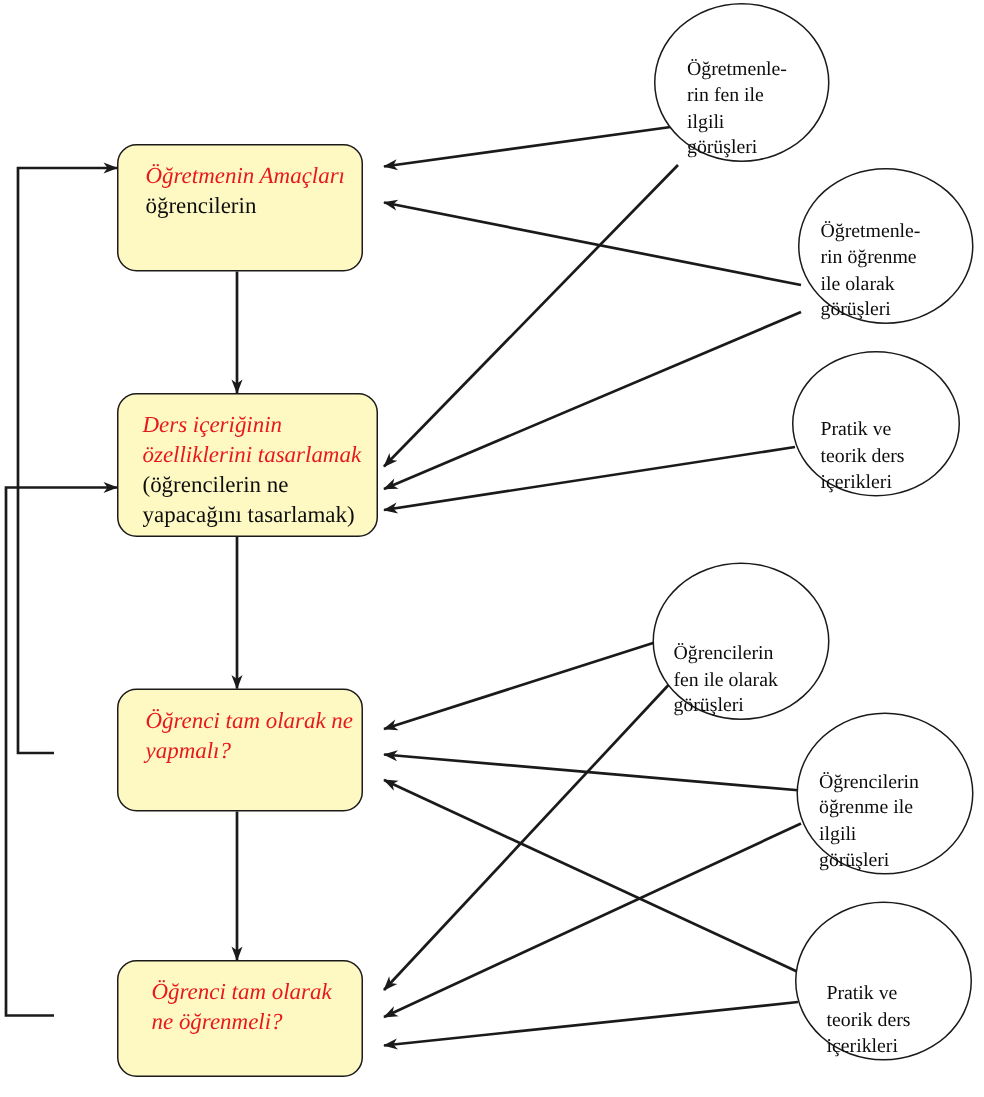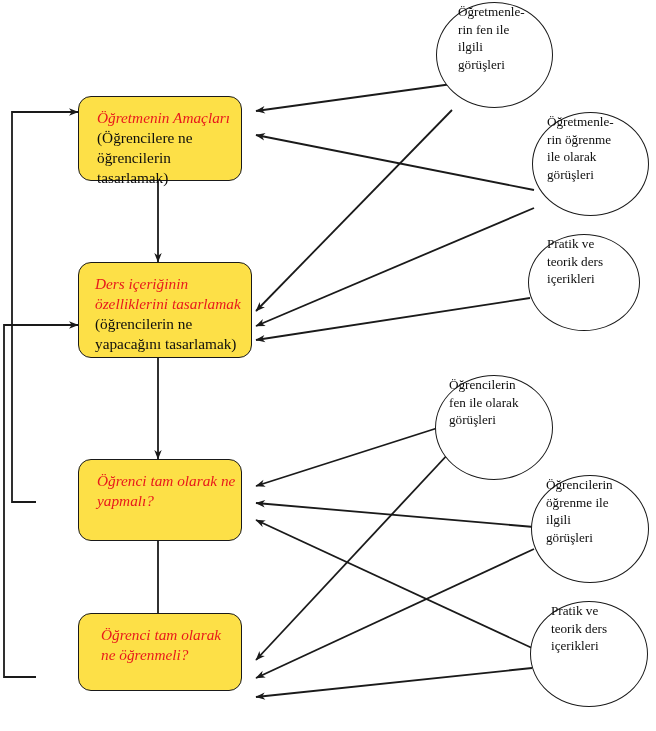--- a/index.html
+++ b/index.html
@@ -20,33 +20,33 @@
     top: 0;
     left: 0;
     width: 656px;
     height: 731px;
   }
   .node-box {
     position: absolute;
     box-sizing: border-box;
     border: 1.6px solid #1a1a1a;
     border-radius: 13px;
-    background: #fde047;
+    background: #fef9c3;
     padding: 11px 13px 8px 18px;
     z-index: 3;
   }
   .node-circle {
     position: absolute;
     box-sizing: border-box;
     border: 1.4px solid #1a1a1a;
     border-radius: 50%;
     background: #ffffff;
     z-index: 3;
     display: flex;
-    align-items: flex-start;
+    align-items: flex-end;
   }
   .circle-text {
     padding-left: 21px;
     padding-right: 8px;
     font-size: 13.2px;
     line-height: 1.33;
     color: #0d0d0d;
   }
   .line-red {
     color: #e8191c;
@@ -97,38 +97,36 @@
       <path d="M534,527 L256,503"></path>
       <path d="M534,549 L256,678"></path>
 
       <path d="M532,648 L256,520"></path>
       <path d="M532,668 L256,697"></path>
     </g>
   </svg>
 
   <div class="node-box" style="left:78px; top:96px; width:164px; height:85px;">
     <div class="line-red">Öğretmenin Amaçları</div>
-    <div class="line-black">(Öğrencilere ne</div>
     <div class="line-black">öğrencilerin</div>
-    <div class="line-black">tasarlamak)</div>
   </div>
 
   <div class="node-box" style="left:78px; top:459px; width:164px; height:82px;">
     <div class="line-red">Öğrenci tam olarak ne</div>
     <div class="line-red">yapmalı?</div>
   </div>
 
   <div class="node-box" style="left:78px; top:262px; width:174px; height:96px; padding-left:16px;">
     <div class="line-red">Ders içeriğinin</div>
     <div class="line-red">özelliklerini tasarlamak</div>
     <div class="line-black">(öğrencilerin ne</div>
     <div class="line-black">yapacağını tasarlamak)</div>
   </div>
 
-  <div class="node-box" style="left:78px; top:613px; width:164px; height:78px; padding-left:22px;">
+  <div class="node-box" style="left:78px; top:640px; width:164px; height:78px; padding-left:22px;">
     <div class="line-red">Öğrenci tam olarak</div>
     <div class="line-red">ne öğrenmeli?</div>
   </div>
 
   <div class="node-circle" style="left:436px; top:2px; width:117px; height:106px;">
     <div class="circle-text">
       <div>Öğretmenle-</div>
       <div>rin fen ile</div>
       <div>ilgili</div>
       <div>görüşleri</div>

